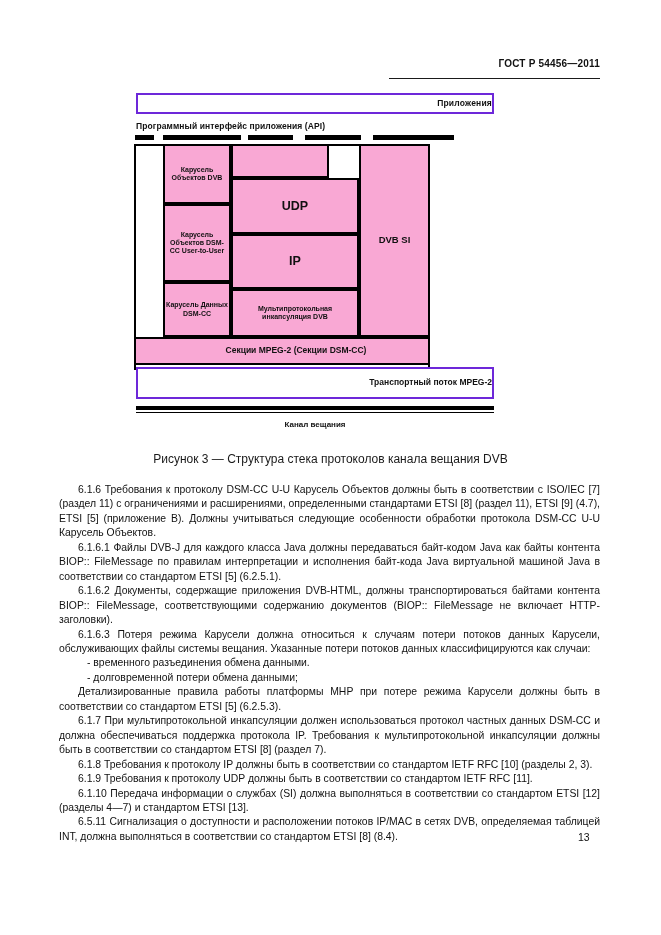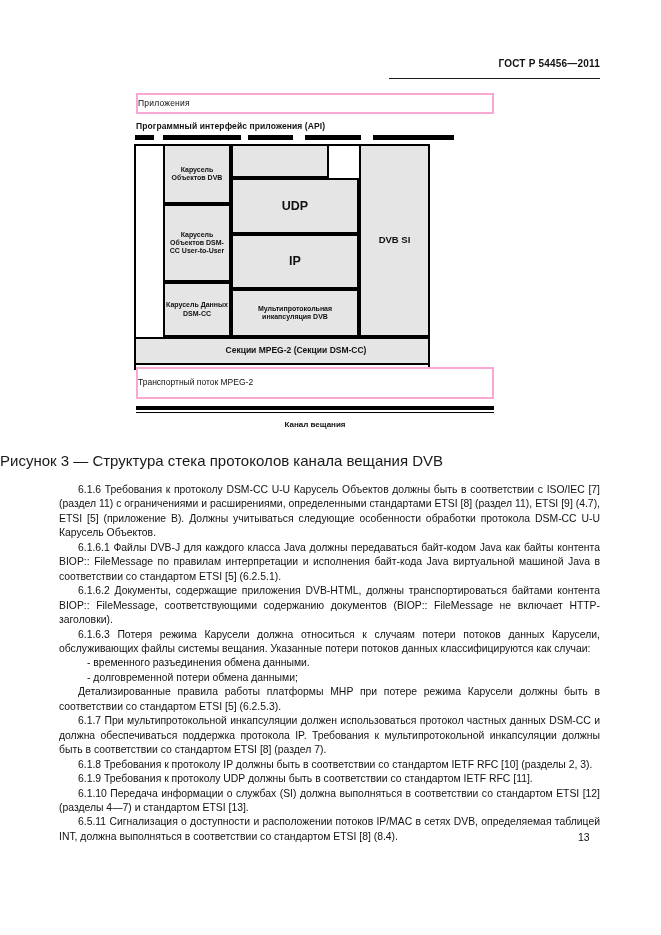--- a/index.html
+++ b/index.html
@@ -40,27 +40,27 @@
     position: absolute;
     top: 93px;
     left: 0;
     width: 661px;
     height: 350px;
   }
 
   .box {
     position: absolute;
     box-sizing: border-box;
-    border: 2px solid #f9a8d4;
+    border: 2px solid #6d28d9;
     background: #fff;
     display: flex;
     align-items: center;
-    justify-content: flex-start;
-    text-align: center;
-    font-weight: normal;
+    justify-content: flex-end;
+    text-align: center;
+    font-weight: bold;
     line-height: 1.12;
   }
 
   .apps-box {
     left: 136px;
     top: 0px;
     width: 358px;
     height: 21px;
     font-size: 8.5px;
     letter-spacing: 0.2px;
@@ -100,21 +100,21 @@
     box-sizing: border-box;
     border: 2px solid #000;
     background: #fff;
   }
 
   
   .cell {
     position: absolute;
     box-sizing: border-box;
     border: 2px solid #000;
-    background: #e5e5e5;
+    background: #f9a8d4;
     display: flex;
     align-items: center;
     justify-content: center;
     text-align: center;
     font-weight: bold;
     line-height: 1.15;
   }
 
   .c-carousel-dvb   { left: 163px; top: 51px;  width: 68px;  height: 60px; font-size: 7px; }
   .c-carousel-uu    { left: 163px; top: 111px; width: 68px;  height: 78px; font-size: 7px; }
@@ -164,22 +164,22 @@
     text-align: center;
     font-size: 8px;
     font-weight: bold;
   }
 
   .figure-caption {
     position: absolute;
     top: 452px;
     left: 0;
     width: 661px;
-    text-align: left;
-    font-size: 15px;
+    text-align: center;
+    font-size: 12px;
     color: #1a1a1a;
   }
 
   
   .body-text {
     position: absolute;
     top: 483px;
     left: 59px;
     width: 541px;
     font-size: 10.4px;

